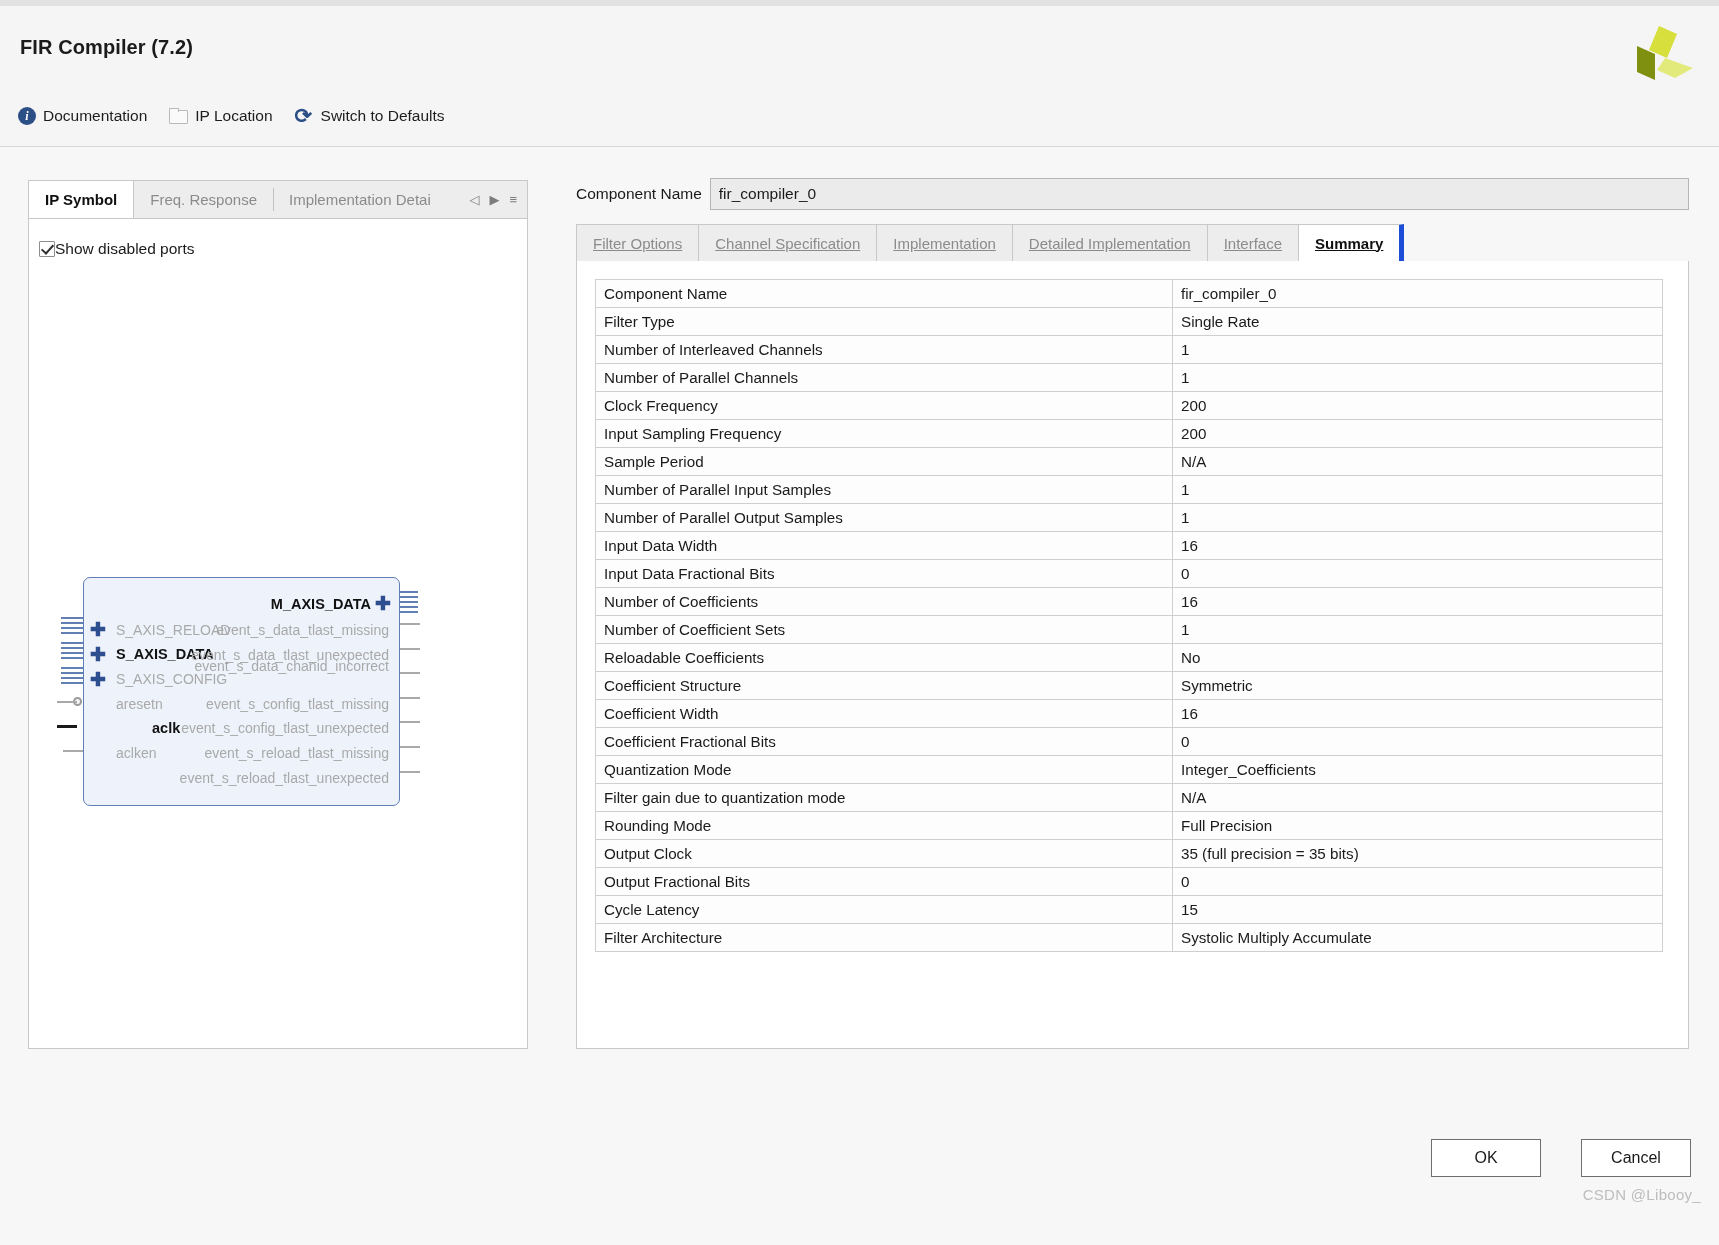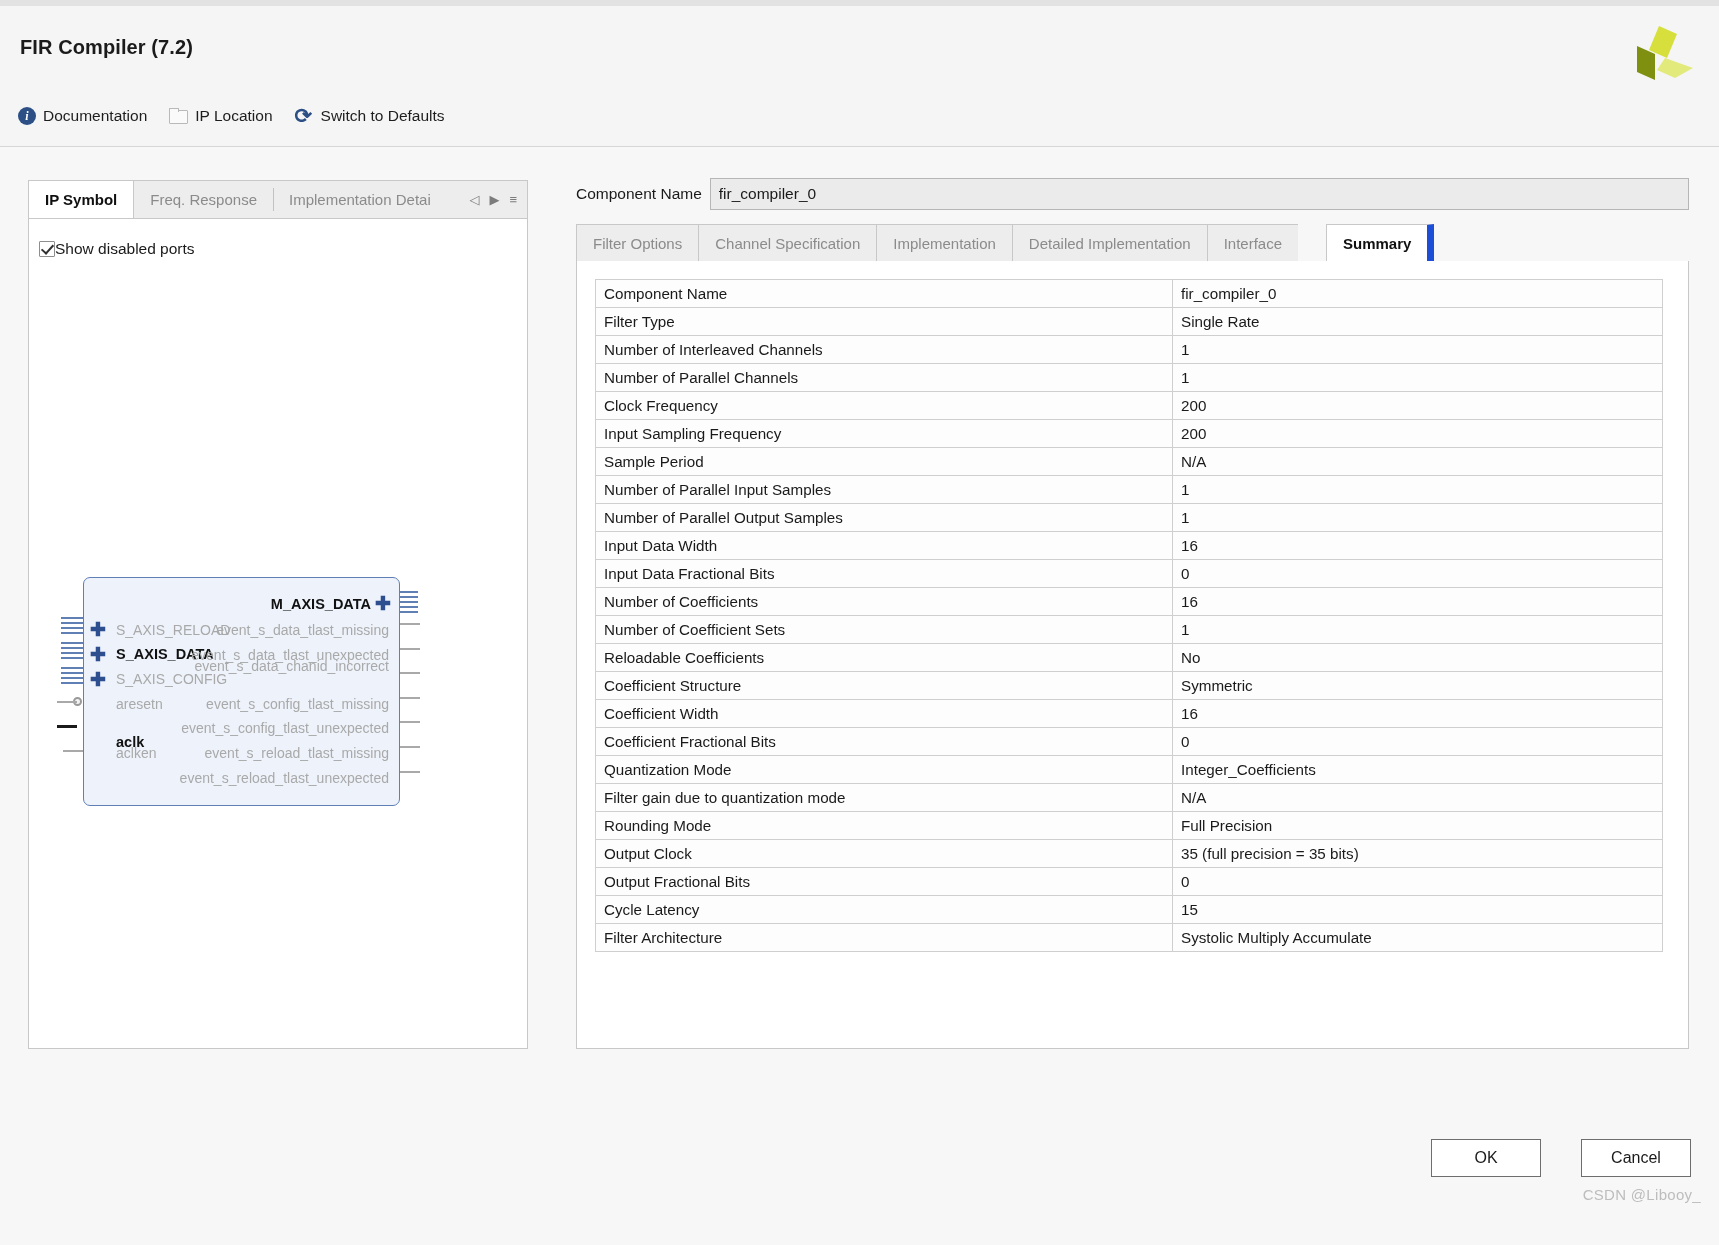--- a/index.html
+++ b/index.html
@@ -329,28 +329,29 @@
     padding: 0 16px;
     font-size: 15px;
     color: #8b8b8b;
     background: #ededed;
     border: 1px solid #c8c8c8;
     border-bottom: 1px solid #c8c8c8;
     border-right: none;
     box-sizing: border-box;
     cursor: pointer;
     white-space: nowrap;
+    text-decoration: underline;
   }
   .tab-r.active {
     background: #ffffff;
     color: #101010;
     font-weight: bold;
     border-bottom-color: #ffffff;
   }
-  .tab-r.last { border-right: 7px solid #1d4ed8; margin-left: 28px; }
+  .tab-r.last { border-right: 5px solid #1d4ed8; }
   .tab-filler {
     flex: 1;
     border-bottom: 1px solid #c8c8c8;
     box-sizing: border-box;
   }
   .right-body {
     position: absolute;
     left: 0; top: 83px;
     width: 1113px;
     height: 788px;
@@ -503,21 +504,21 @@
           <span class="plus" style="left:6px; top:42px;">✚</span>
           <div class="port-in" style="top:44px;">S_AXIS_RELOAD</div>
 
           <span class="plus" style="left:6px; top:67px;">✚</span>
           <div class="port-in bold" style="top:68px;">S_AXIS_DATA</div>
 
           <span class="plus" style="left:6px; top:92px;">✚</span>
           <div class="port-in" style="top:93px;">S_AXIS_CONFIG</div>
 
           <div class="port-in" style="top:118px;">aresetn</div>
-          <div class="port-in bold" style="top:156px;">aclk</div>
+          <div class="port-in bold" style="top:142px;margin-left:36px;">aclk</div>
           <div class="port-in" style="top:167px;">aclken</div>
 
           <div class="port-out" style="top:44px;">event_s_data_tlast_missing</div>
           <div class="port-out" style="top:69px;">event_s_data_tlast_unexpected</div>
           <div class="port-out" style="top:80px;">event_s_data_chanid_incorrect</div>
           <div class="port-out" style="top:118px;">event_s_config_tlast_missing</div>
           <div class="port-out" style="top:142px;">event_s_config_tlast_unexpected</div>
           <div class="port-out" style="top:167px;">event_s_reload_tlast_missing</div>
           <div class="port-out" style="top:192px;">event_s_reload_tlast_unexpected</div>
         </div>

